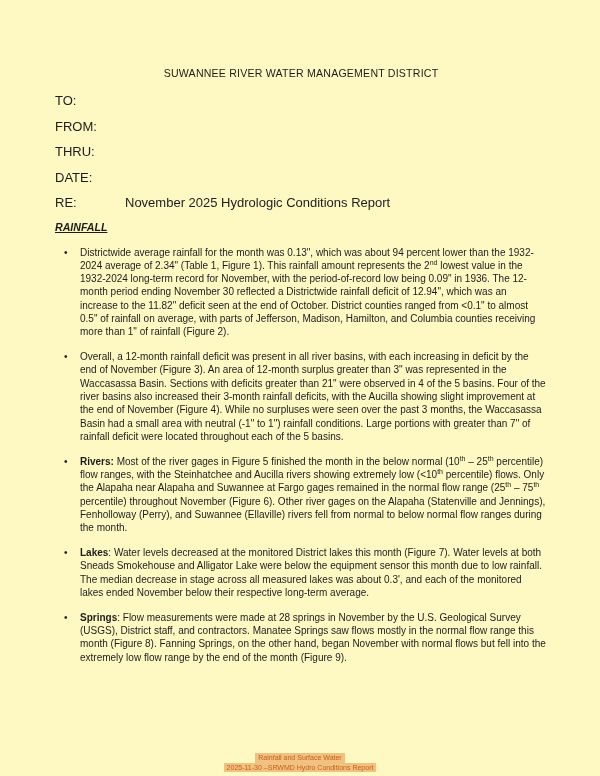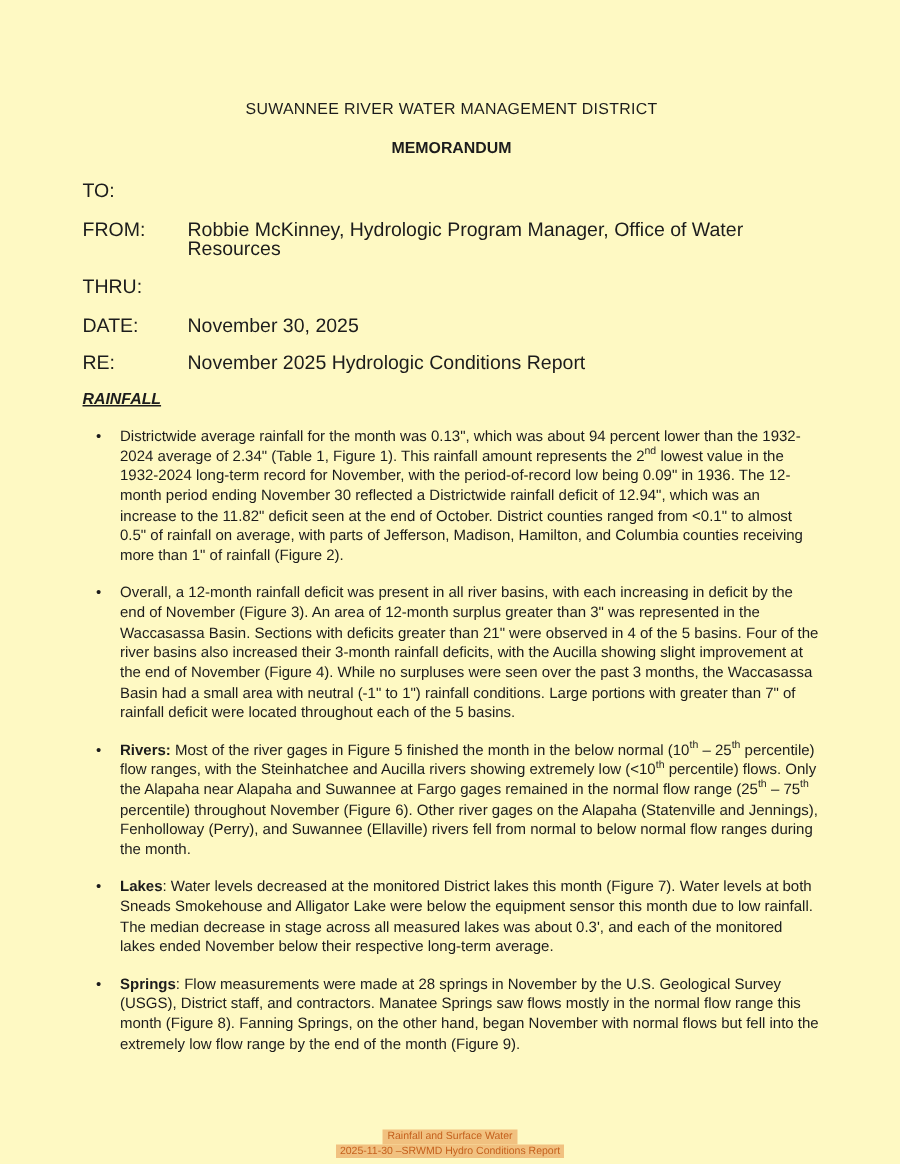--- a/index.html
+++ b/index.html
@@ -89,36 +89,33 @@
   }
 </style>
 </head>
 <body>
 
 <div class="page">
   <div class="content">
 
     <div class="org-title">SUWANNEE RIVER WATER MANAGEMENT DISTRICT</div>
 
-    <div class="doc-type">MEMORANDUM</div>
 
     <div class="memo-fields">
       <div class="memo-row">
         <span class="memo-label">TO:</span>
       </div>
       <div class="memo-row">
         <span class="memo-label">FROM:</span>
-        <span class="memo-value">Robbie McKinney, Hydrologic Program Manager, Office of Water Resources</span>
       </div>
       <div class="memo-row">
         <span class="memo-label">THRU:</span>
       </div>
       <div class="memo-row">
         <span class="memo-label">DATE:</span>
-        <span class="memo-value">November 30, 2025</span>
       </div>
       <div class="memo-row">
         <span class="memo-label">RE:</span>
         <span class="memo-value">November 2025 Hydrologic Conditions Report</span>
       </div>
     </div>
 
     <div class="section-heading">RAINFALL</div>
 
     <ul class="bullets">

